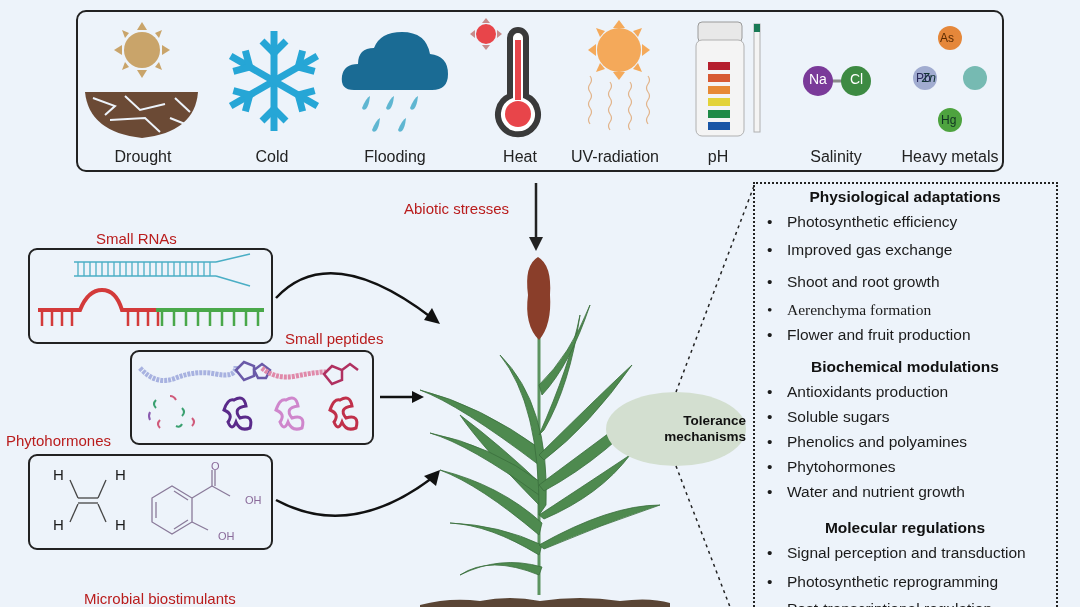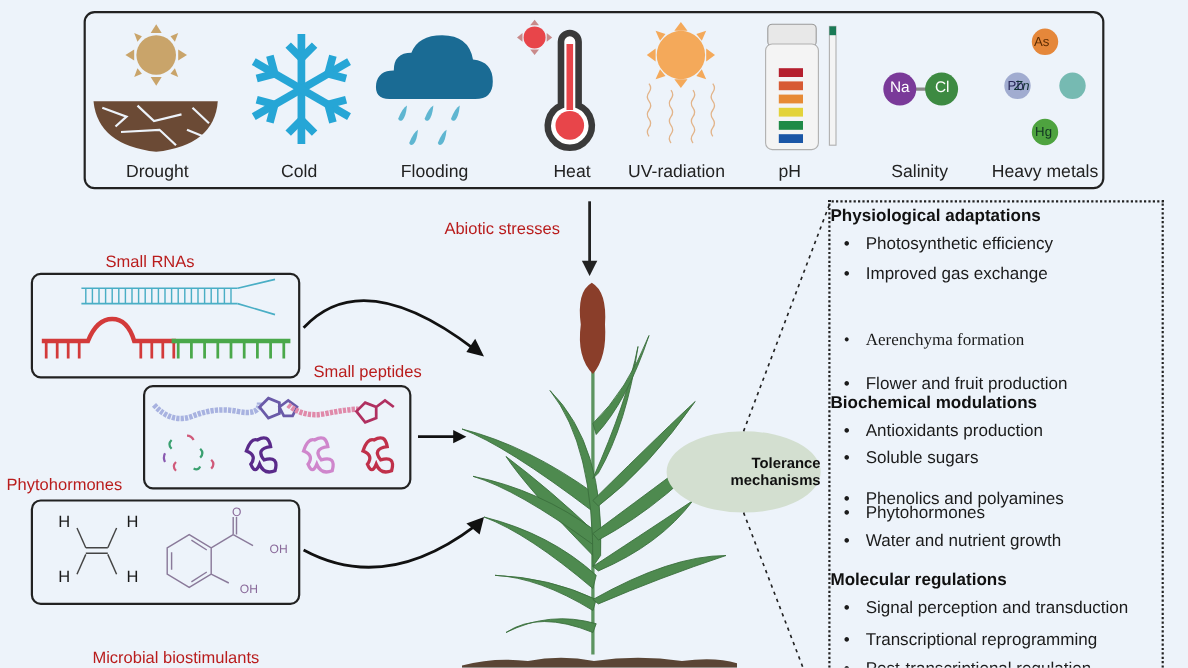--- a/index.html
+++ b/index.html
@@ -3,21 +3,21 @@
 <meta charset="utf-8">
 <style>
   html,body{margin:0;padding:0;}
   body{width:1080px;height:607px;overflow:hidden;background:#edf3fa;position:relative;font-family:"Liberation Sans",sans-serif;color:#1b1b1b;}
   .abs{position:absolute;}
   .stress-box{left:76px;top:10px;width:928px;height:162px;border:2px solid #222;border-radius:10px;box-sizing:border-box;}
   .stress-label{position:absolute;top:148px;font-size:16px;color:#222;text-align:center;width:120px;transform:translateX(-50%);}
   .lbl{font-size:15px;color:#b91c1c;position:absolute;}
   .box{position:absolute;border:2px solid #222;border-radius:9px;box-sizing:border-box;}
   .panel{left:753px;top:182px;width:305px;height:440px;border:2px dashed #222;border-style:dotted;box-sizing:border-box;}
-  .sec-title{position:absolute;font-weight:bold;font-size:15.5px;color:#111;width:300px;left:0;}
+  .sec-title{position:absolute;font-weight:bold;font-size:15.5px;color:#111;text-align:center;width:300px;left:0;}
   .item{position:absolute;left:12px;font-size:15.5px;color:#1b1b1b;white-space:nowrap;}
   .item::before{content:"•";display:inline-block;width:20px;}
   .ellipse{left:606px;top:392px;width:140px;height:74px;border-radius:50%;background:#d3dfd0;}
   .ell-text{left:606px;top:413px;width:140px;text-align:right;font-weight:bold;font-size:13.5px;line-height:16px;color:#111;}
   svg{position:absolute;overflow:visible;}
 </style>
 </head>
 <body>
 
 <div class="abs stress-box"></div>
@@ -271,27 +271,28 @@
 
 <svg style="left:0;top:0;" width="1080" height="607">
   <line x1="676" y1="392" x2="754" y2="186" stroke="#222" stroke-width="1.5" stroke-dasharray="3 4"></line>
   <line x1="676" y1="466" x2="730" y2="607" stroke="#222" stroke-width="1.5" stroke-dasharray="3 4"></line>
 </svg>
 
 <div class="abs panel">
   <div class="sec-title" style="top:4px;">Physiological adaptations</div>
   <div class="item" style="top:29px;">Photosynthetic efficiency</div>
   <div class="item" style="top:57px;">Improved gas exchange</div>
+  <div class="item" style="top:89px;">Shoot and root growth</div>
   <div class="item" style="top:117px;font-family:Liberation Serif, serif;">Aerenchyma formation</div>
-  <div class="item" style="top:142px;margin-top:15px;">Flower and fruit production</div>
+  <div class="item" style="top:142px;">Flower and fruit production</div>
 
   <div class="sec-title" style="top:174px;">Biochemical modulations</div>
   <div class="item" style="top:199px;">Antioxidants production</div>
   <div class="item" style="top:224px;">Soluble sugars</div>
-  <div class="item" style="top:261px;">Phenolics and polyamines</div>
+  <div class="item" style="top:249px;">Phenolics and polyamines</div>
   <div class="item" style="top:274px;">Phytohormones</div>
   <div class="item" style="top:299px;">Water and nutrient growth</div>
 
   <div class="sec-title" style="top:335px;">Molecular regulations</div>
   <div class="item" style="top:360px;">Signal perception and transduction</div>
-  <div class="item" style="top:389px;">Transcriptional reprogramming</div>
+  <div class="item" style="top:389px;">Photosynthetic reprogramming</div>
   <div class="item" style="top:416px;">Post-transcriptional regulation</div>
 </div>
 
 </body></html>

